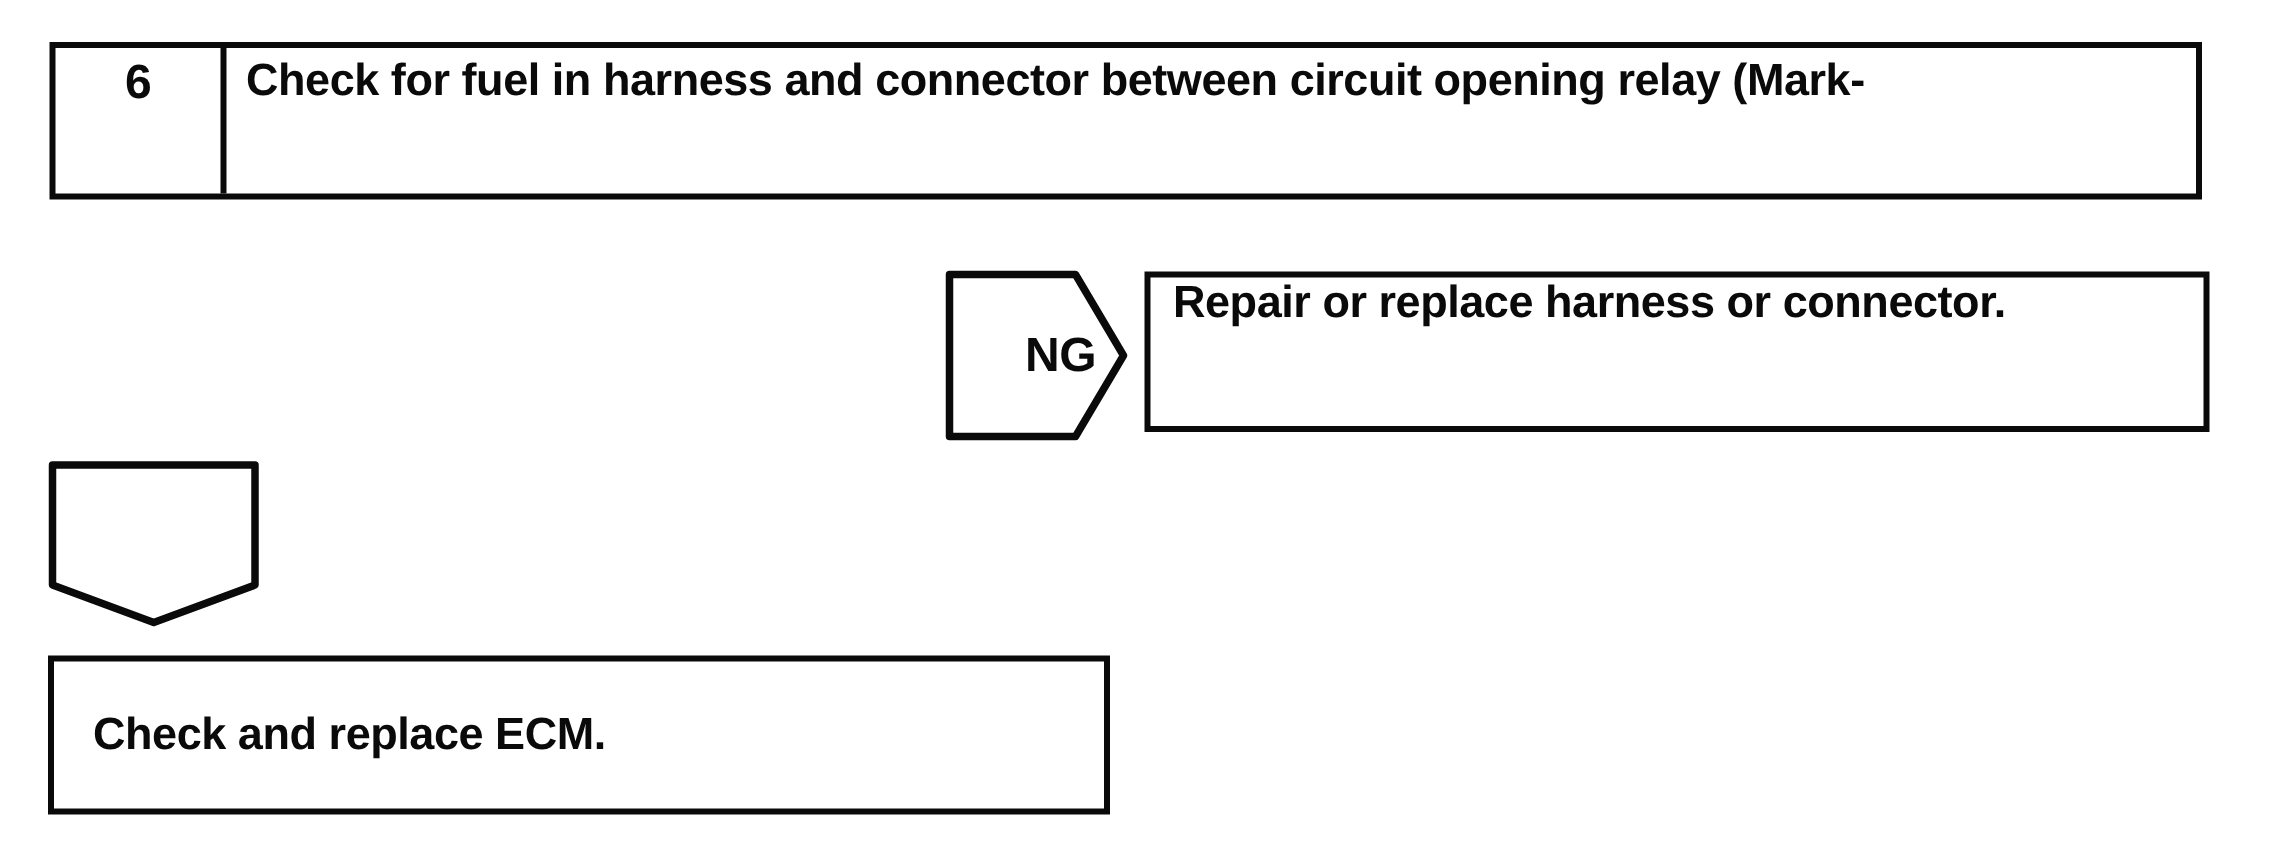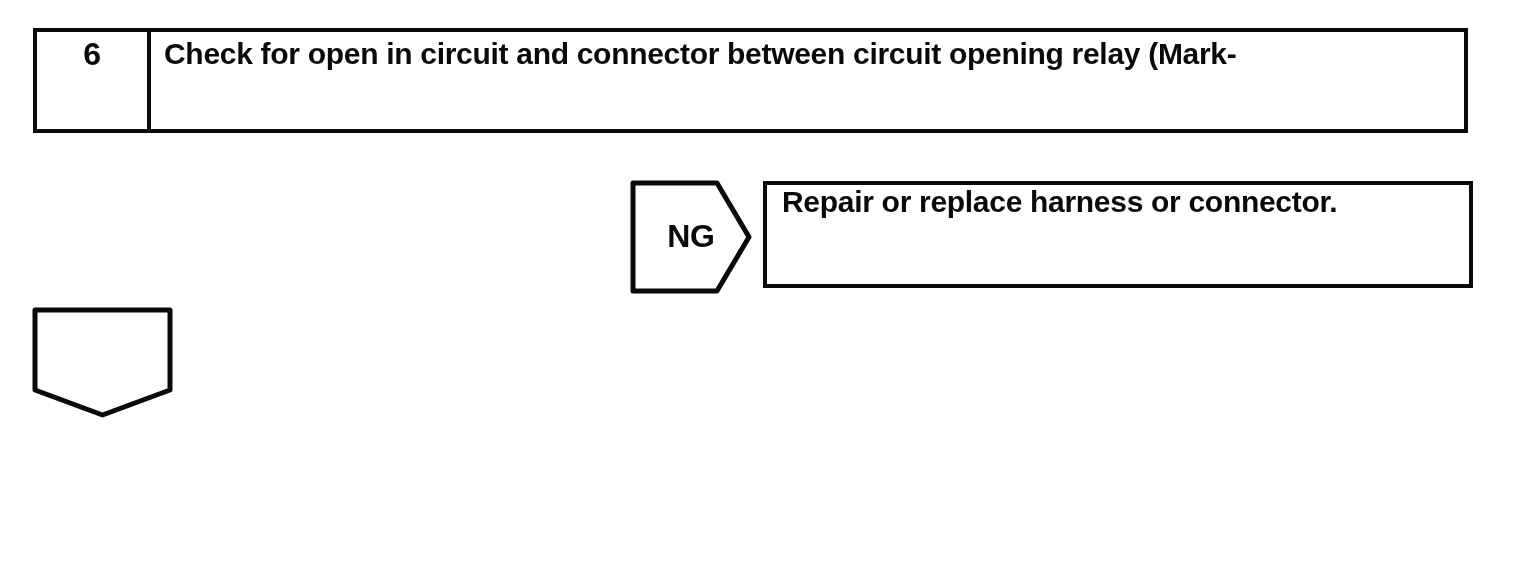--- a/index.html
+++ b/index.html
@@ -47,21 +47,21 @@
     overflow: hidden;
   }
 
   
   .ng-shape {
     position: absolute;
     left: 628px; top: 178px;
   }
   .ng-label {
     position: absolute;
-    left: 640px; top: 183px;
+    left: 656px; top: 183px;
     width: 116px; height: 107px;
     display: flex;
     align-items: center;
     justify-content: center;
     font-size: 32px;
     padding-right: 14px;
     box-sizing: border-box;
   }
 
   
@@ -117,31 +117,34 @@
 </head>
 <body>
 
 <div class="canvas">
 
   <div class="step-box">
     <div class="step-num-cell">
       <span>6</span>
     </div>
     <div class="step-text-cell">
-      <div>Check for open in circuit and connector between circuit opening relay (Mark-</div>
+      <div>Check for fuel in harness and connector between circuit opening relay (Mark-</div>
     </div>
   </div>
 
   <svg class="ng-shape" width="128" height="118" viewBox="0 0 128 118">
     <polygon class="shape-poly" points="5,5 89,5 121,59 89,113 5,113"></polygon>
   </svg>
   <div class="ng-label">NG</div>
 
   <div class="repair-box">
     <span>Repair or replace harness or connector.</span>
   </div>
 
   <svg class="ok-shape" width="146" height="116" viewBox="0 0 146 116">
     <polygon class="shape-poly" points="5,5 140,5 140,85 72.5,110 5,85"></polygon>
   </svg>
 
+  <div class="ecm-box">
+    <span>Check and replace ECM.</span>
+  </div>
 
 </div>
 
 </body></html>

